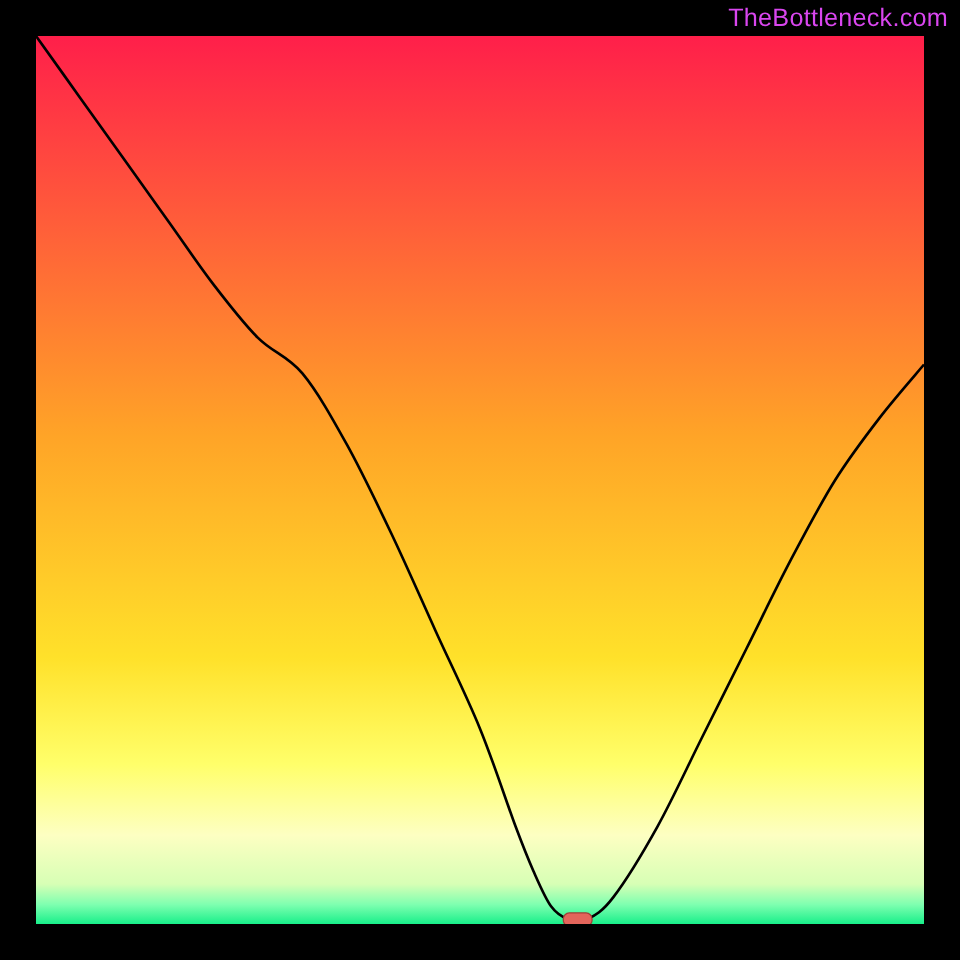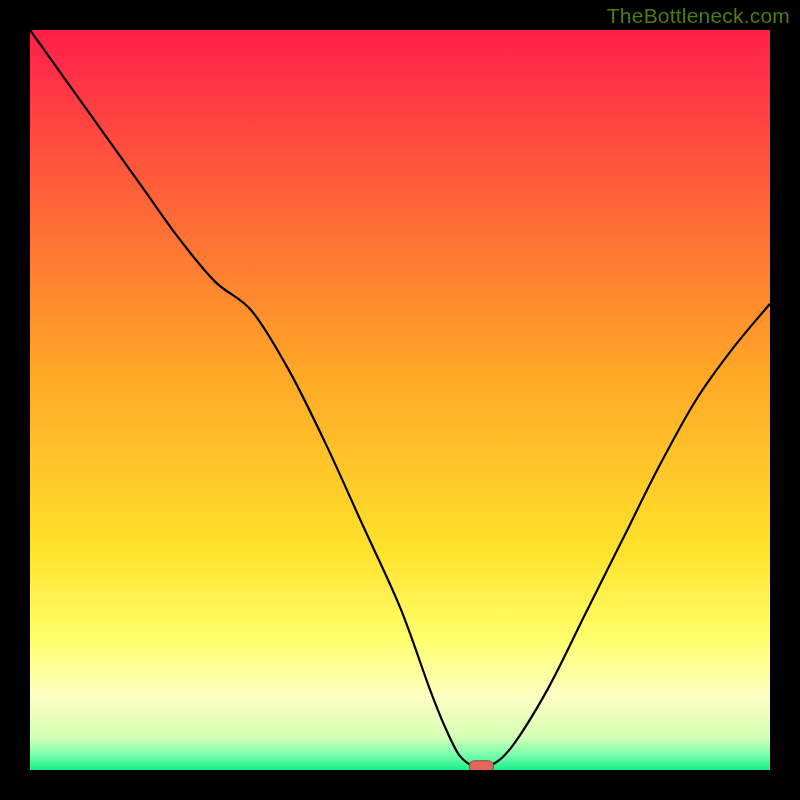--- a/index.html
+++ b/index.html
@@ -15,21 +15,21 @@
     width: 800px;
     height: 800px;
     background: #000;
   }
   .watermark {
     position: absolute;
     top: 4px;
     right: 10px;
     font-family: Arial, Helvetica, sans-serif;
     font-size: 21px;
-    color: #4d7c0f;
+    color: #d946ef;
     letter-spacing: 0.2px;
     margin-left: 38px;
   }
   .plot {
     position: absolute;
     left: 30px;
     top: 30px;
     width: 740px;
     height: 740px;
   }

